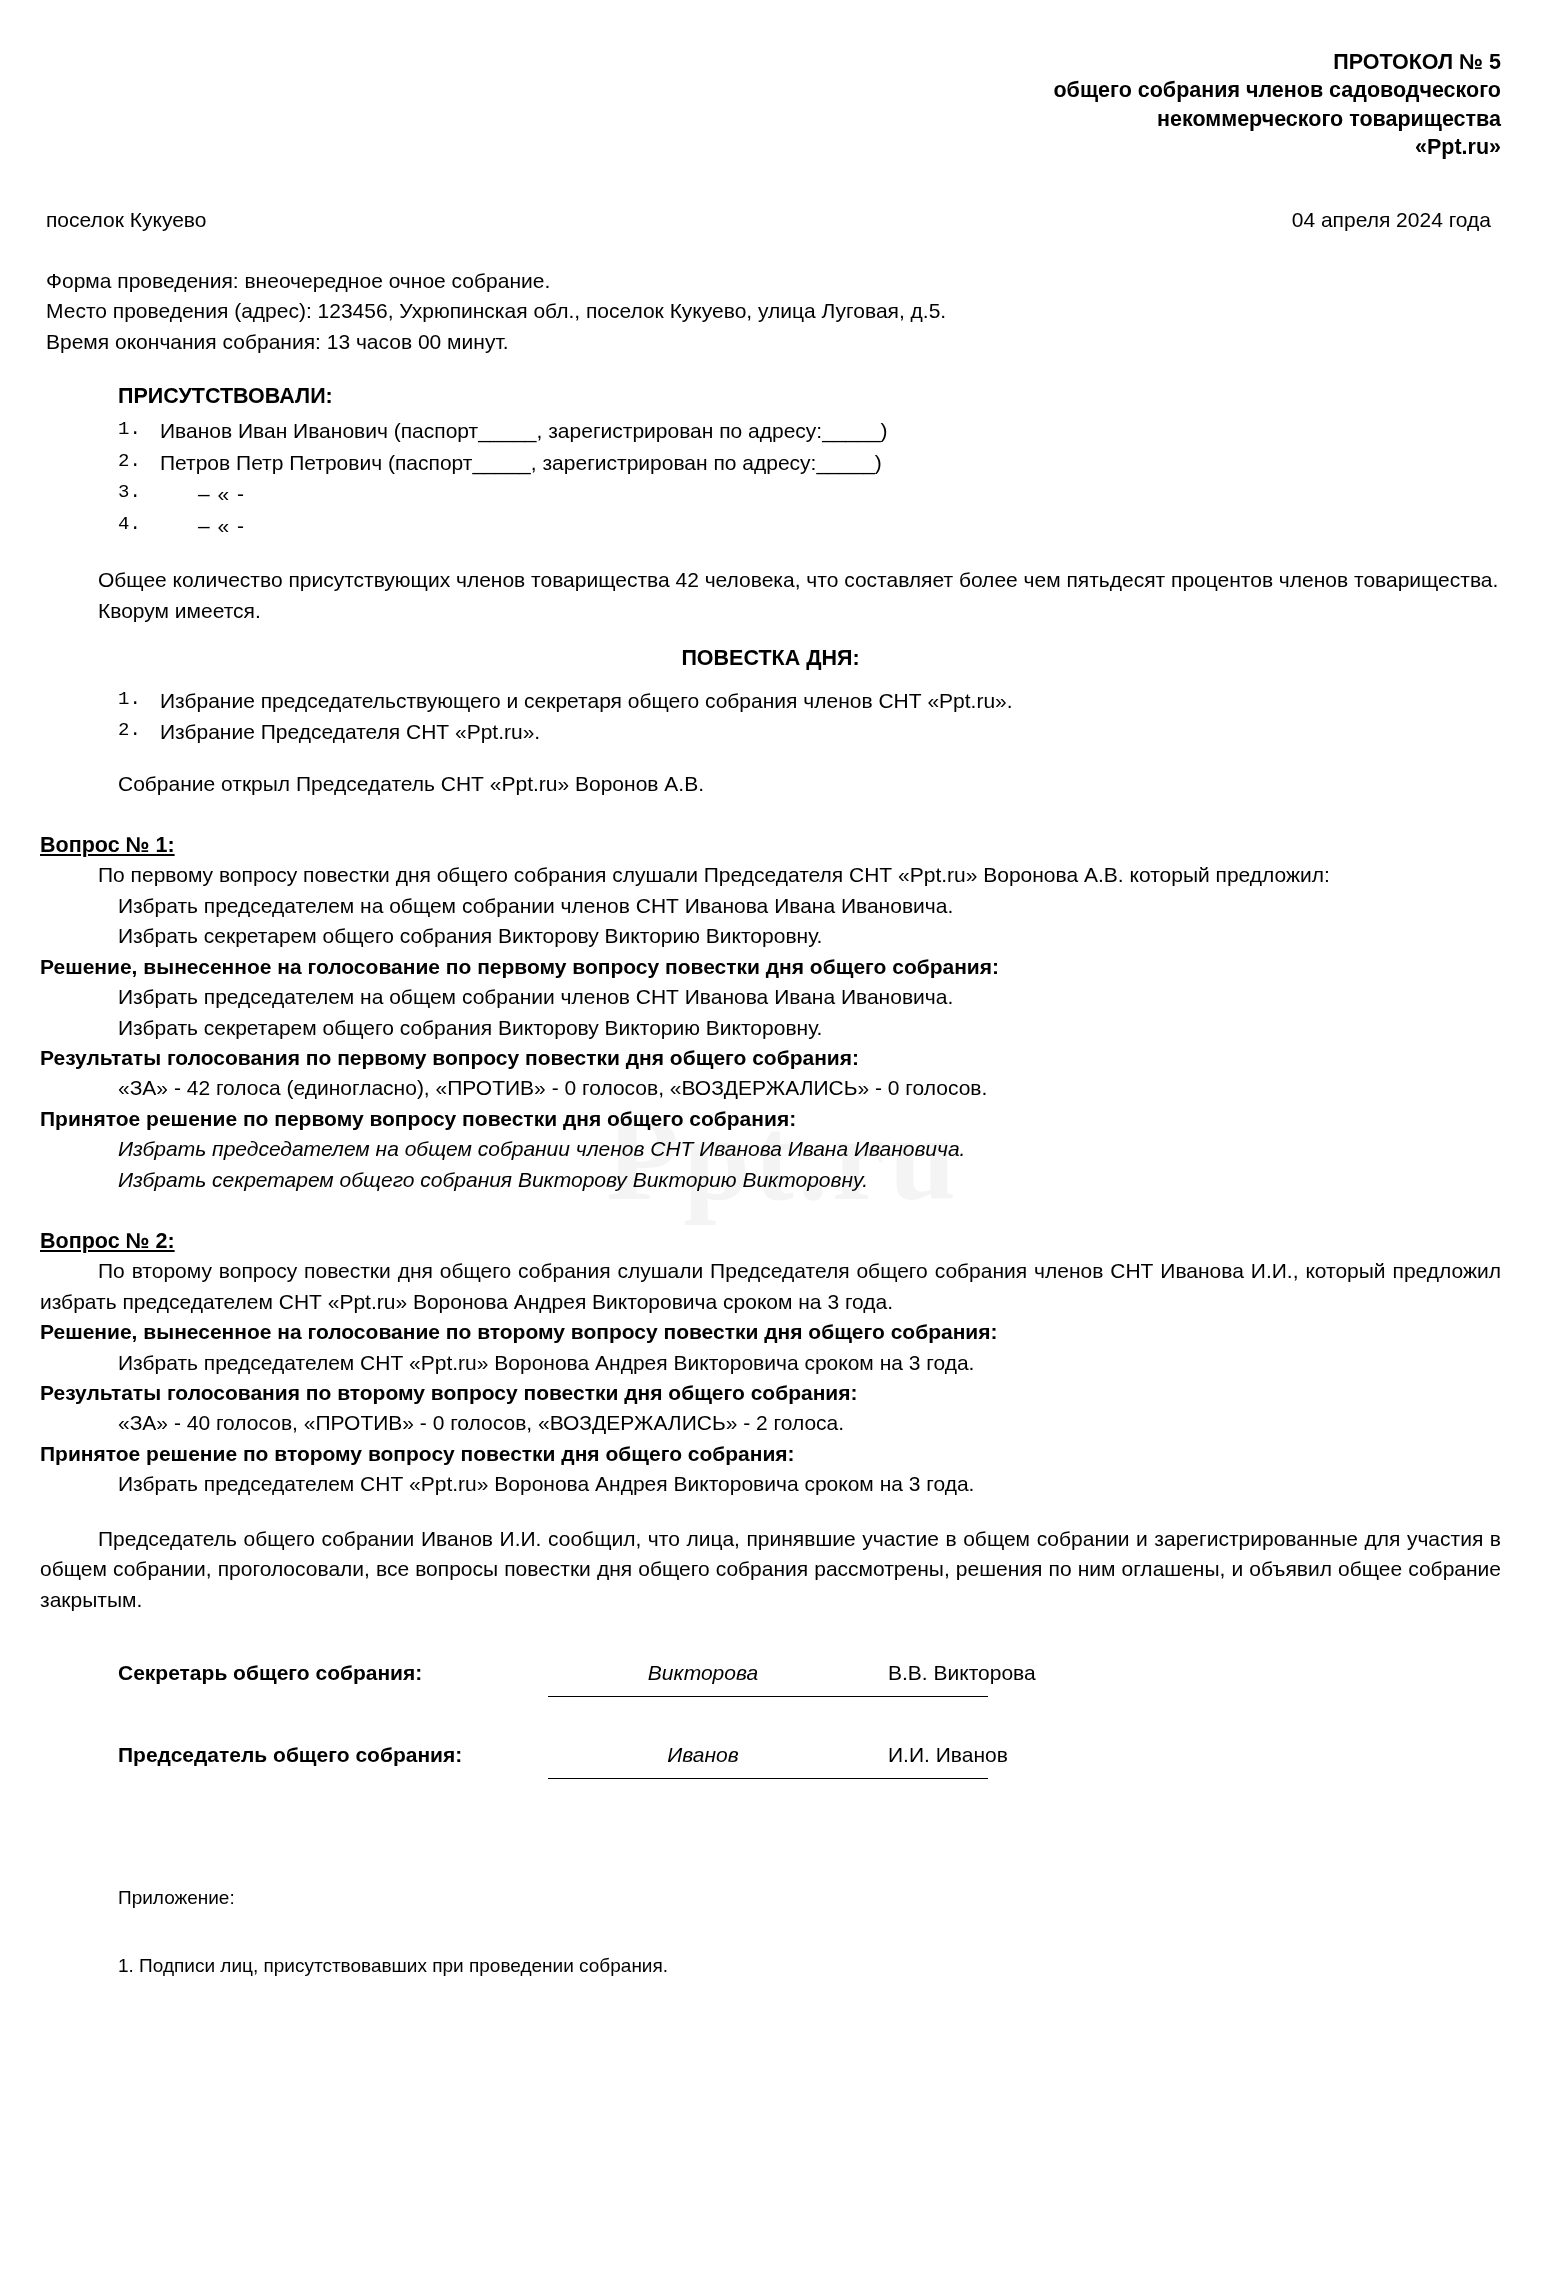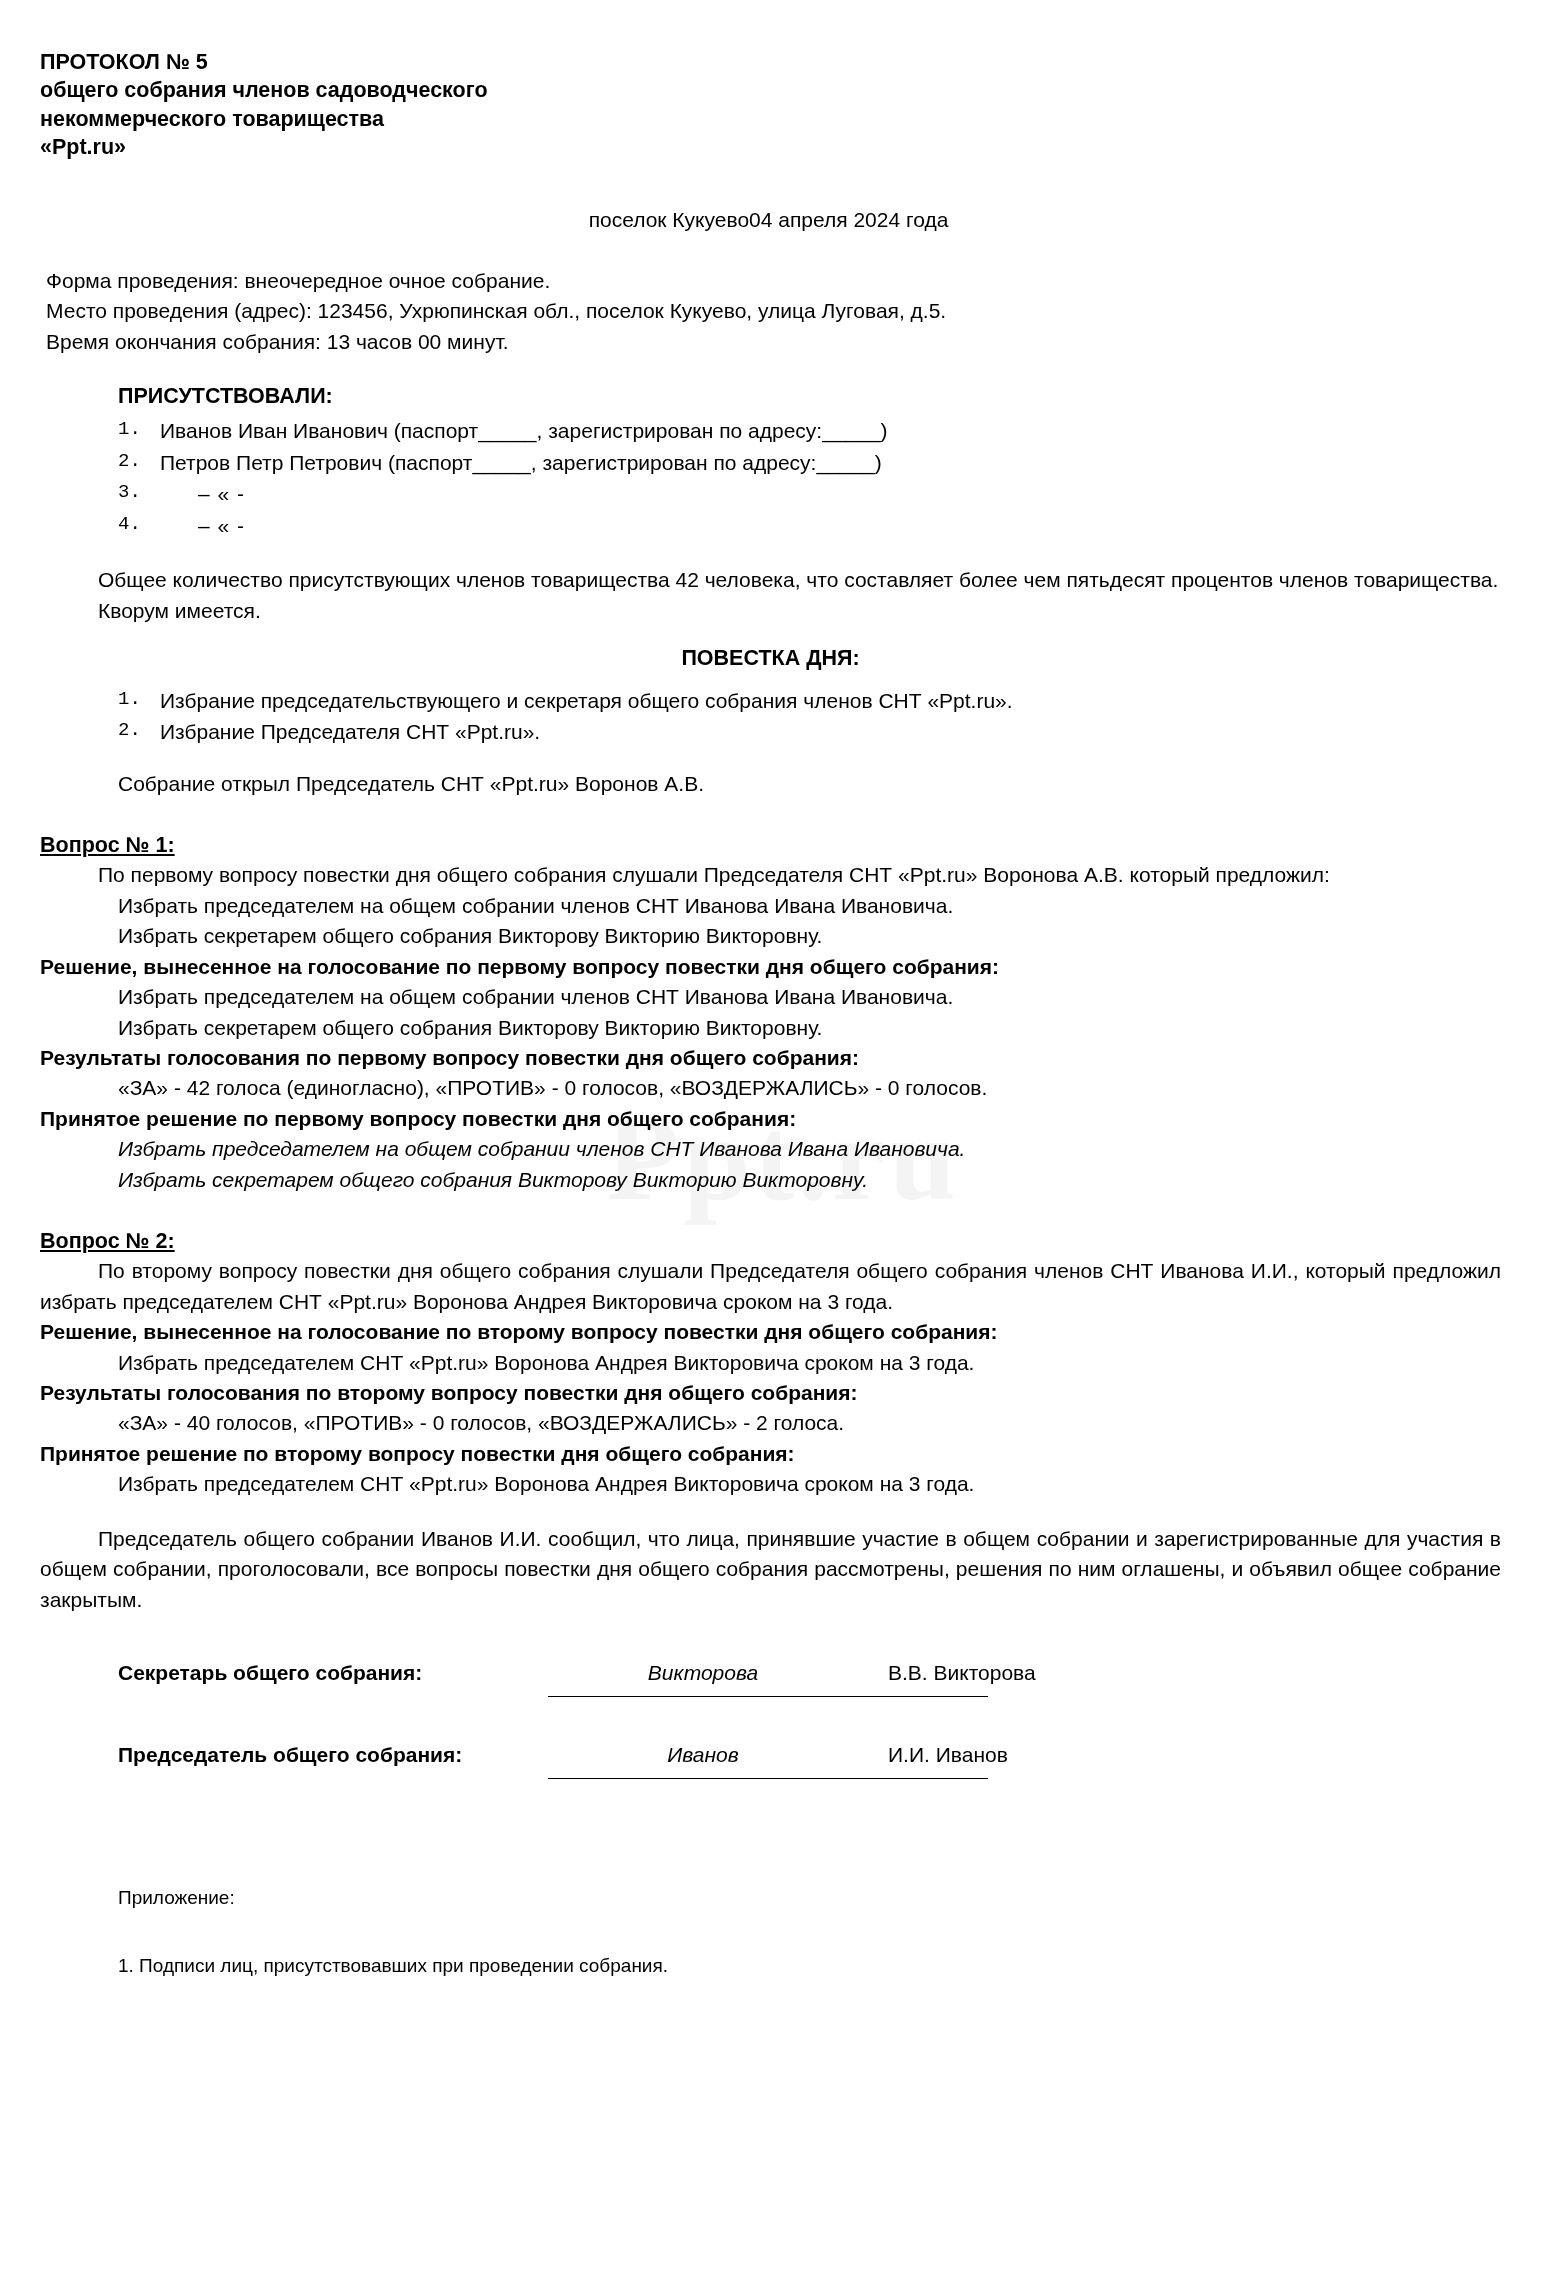--- a/index.html
+++ b/index.html
@@ -27,31 +27,31 @@
     top: 1090px;
     font-family: "Liberation Serif", serif;
     font-size: 120px;
     color: rgba(0,0,0,0.045);
     font-weight: bold;
     letter-spacing: 4px;
     user-select: none;
     pointer-events: none;
   }
   .title-block {
-    text-align: left;
+    text-align: right;
     font-weight: bold;
     font-size: 21.5px;
     line-height: 1.32;
     margin: 0 0 46px 0;
   }
   .title-block div { white-space: nowrap; }
 
   .meta-row {
     display: flex;
-    justify-content: center;
+    justify-content: space-between;
     align-items: baseline;
     font-size: 21px;
     margin: 0 0 34px 0;
     padding: 0 10px 0 6px;
   }
   .block-lines {
     font-size: 21px;
     line-height: 1.47;
     padding-left: 6px;
   }

